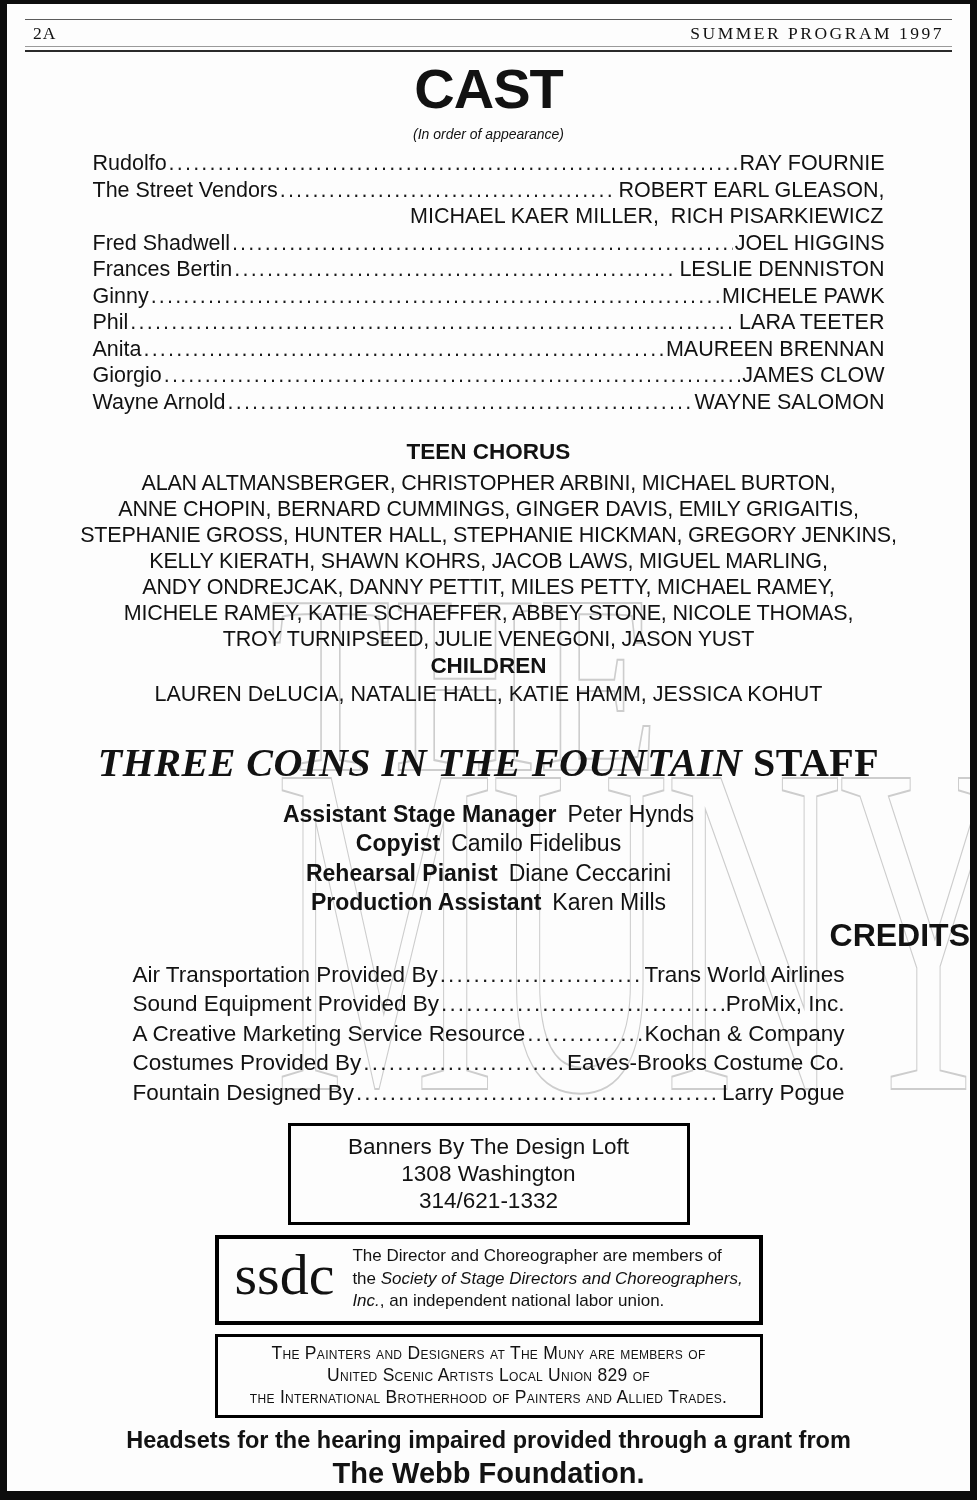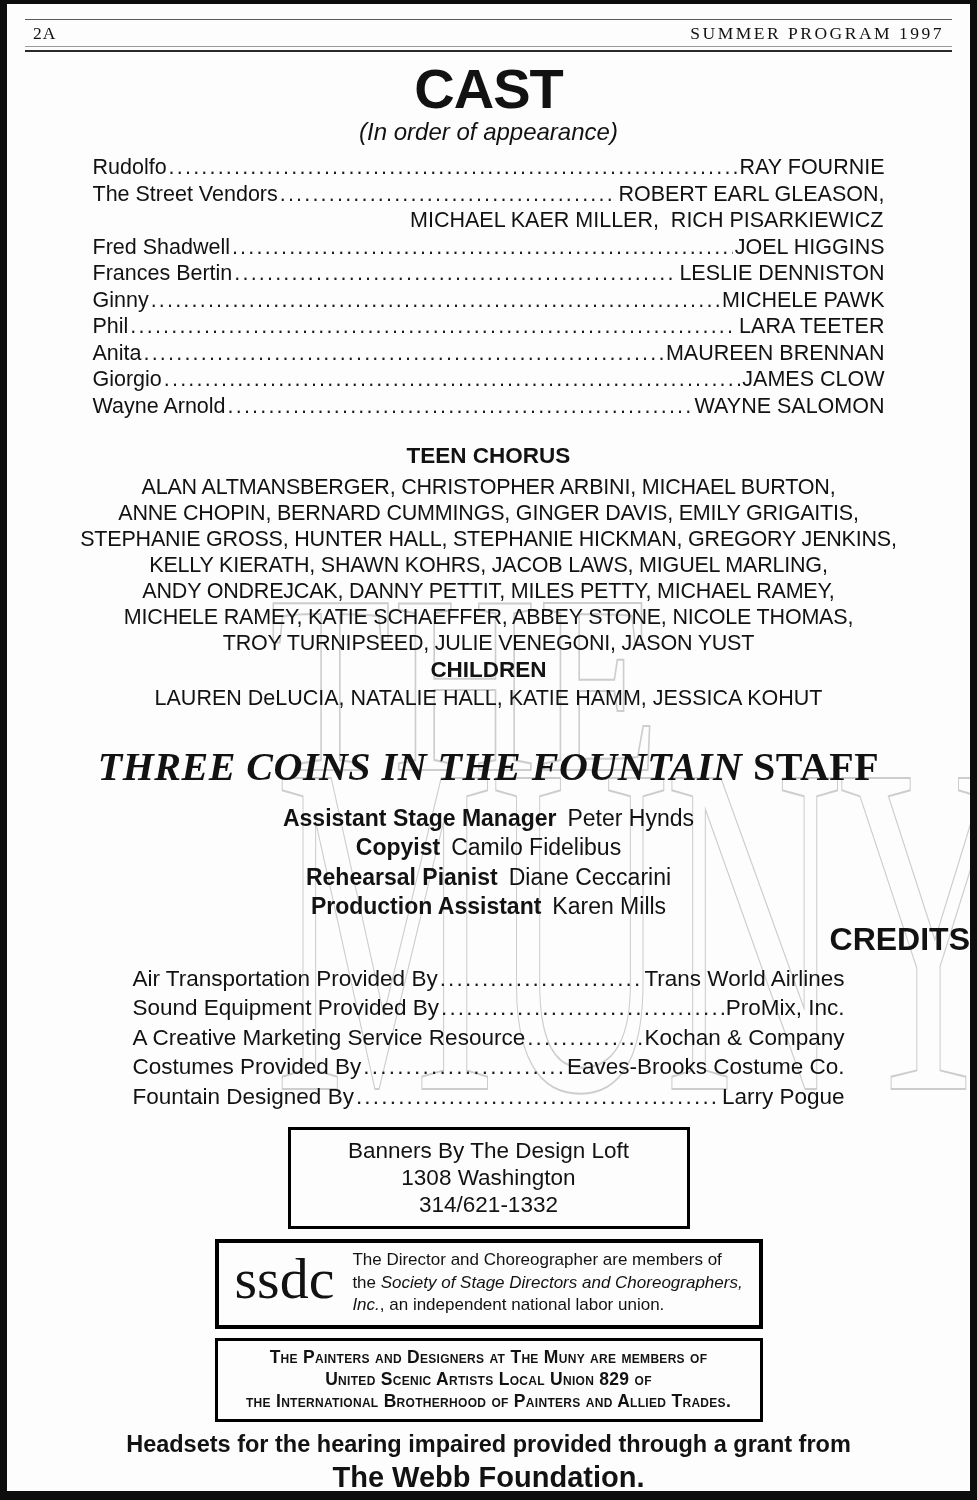--- a/index.html
+++ b/index.html
@@ -36,21 +36,21 @@
     font-family: "Liberation Serif", serif; font-size: 17.5px;
     padding: 3px 8px 2px 8px;
   }
   .program-title { letter-spacing: 2.5px; }
   .page-number { letter-spacing: 1px; }
   .rule-mid1 { border-top: 1px solid #9a9a9a; }
   .rule-mid2 { border-top: 2.5px solid #2a2a2a; margin-top: 3px; }
 
   
   .cast-title { text-align: center; font-size: 56px; font-weight: bold; line-height: 1; margin-top: 9px; letter-spacing: -1px; }
-  .cast-subtitle { text-align: center; font-style: italic; font-size: 24px; margin-top: 1px; }
+  .cast-subtitle { text-align: center; font-style: italic; font-size: 14px; margin-top: 9px; }
   .cast-list { width: 792px; margin: 8px auto 0 auto; font-size: 21.5px; }
   .cast-row { display: flex; align-items: baseline; line-height: 26.5px; }
   .dots { flex: 1 1 auto; overflow: hidden; white-space: nowrap; margin: 0 2px; color: #1a1a1a; }
   .dots::before {
     content: "..................................................................................................................................................................";
     letter-spacing: 2.2px;
   }
   .cname, .role { white-space: pre; }
   .cast-row.cont { display: block; text-align: right; padding-right: 1px; }
 
@@ -86,21 +86,21 @@
     width: 548px; margin: 10px auto 0 auto; box-sizing: border-box;
     border: 4px solid #000; display: flex; align-items: center;
     padding: 6px 10px 8px 12px;
   }
   .ssdc-logo { font-family: "Liberation Serif", serif; font-size: 58px; line-height: 0.85; margin: 0 18px 8px 4px; }
   .ssdc-text { font-size: 17px; line-height: 1.32; width: 402px; }
   .ssdc-text .it { font-style: italic; }
   .painters-box {
     width: 548px; margin: 9px auto 0 auto; box-sizing: border-box;
     border: 3px solid #000; text-align: center;
-    font-variant: small-caps; font-weight: bold;
+    font-variant: small-caps; font-weight: normal;
     font-size: 17.5px; line-height: 22px; padding: 5px 2px 7px 2px;
     letter-spacing: 0.3px;
   }
 
   
   .footer1 { text-align: center; font-weight: bold; font-size: 23.5px; margin-top: 9px; }
   .footer2 { text-align: center; font-weight: bold; font-size: 29px; margin-top: 3px; }
 </style>
 </head>
 <body>

